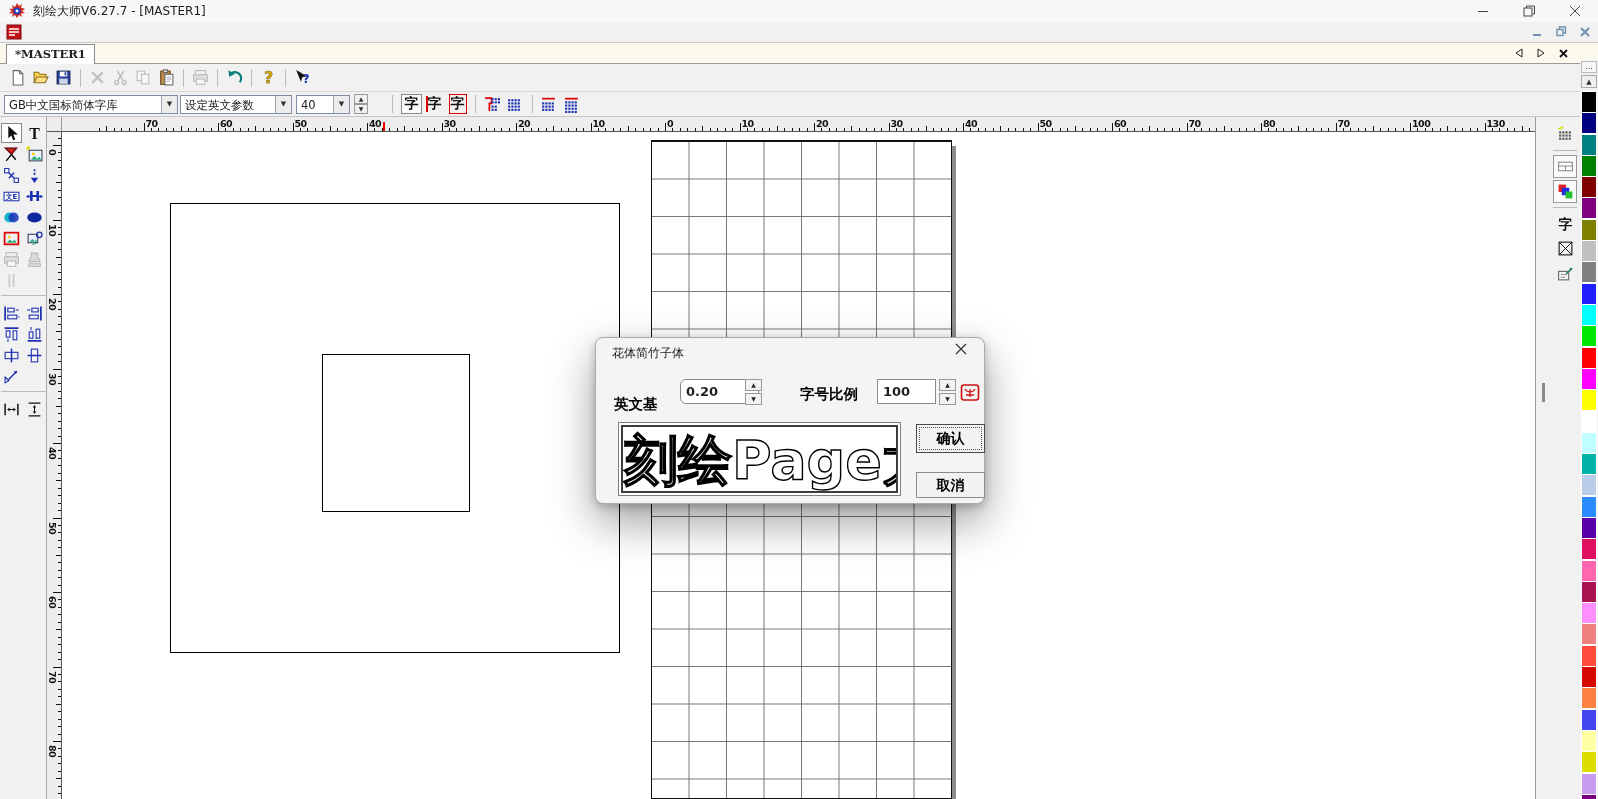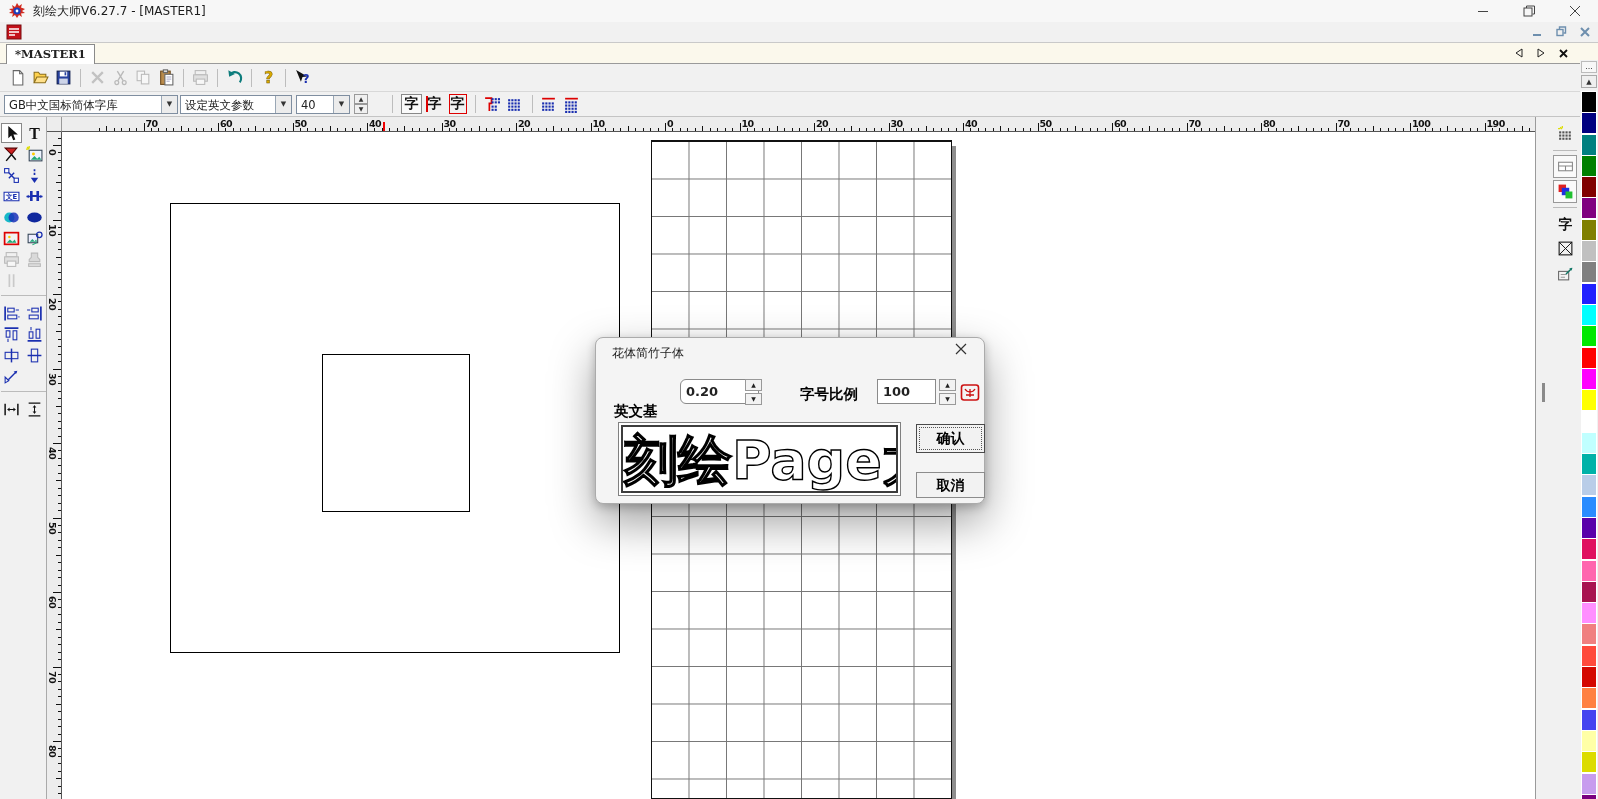--- a/index.html
+++ b/index.html
@@ -743,21 +743,21 @@
       <div class="rlabel-h" style="left: 679.5px;">10</div>
       <div class="rlabel-h" style="left: 754px;">20</div>
       <div class="rlabel-h" style="left: 828.5px;">30</div>
       <div class="rlabel-h" style="left: 903px;">40</div>
       <div class="rlabel-h" style="left: 977.5px;">50</div>
       <div class="rlabel-h" style="left: 1052px;">60</div>
       <div class="rlabel-h" style="left: 1126.5px;">70</div>
       <div class="rlabel-h" style="left: 1201px;">80</div>
       <div class="rlabel-h" style="left: 1275.5px;">70</div>
       <div class="rlabel-h" style="left: 1350px;">100</div>
-      <div class="rlabel-h" style="left: 1424.5px;">190</div>
+      <div class="rlabel-h" style="left: 1424.5px;">130</div>
     </div>
   <div class="abs" id="ruler-v">
       <div class="tick-v" style="top: 5.55px; width: 3px;"></div>
       <div class="tick-v" style="top: 13px; width: 8px;"></div>
       <div class="tick-v" style="top: 20.45px; width: 3px;"></div>
       <div class="tick-v" style="top: 27.9px; width: 3px;"></div>
       <div class="tick-v" style="top: 35.35px; width: 3px;"></div>
       <div class="tick-v" style="top: 42.8px; width: 3px;"></div>
       <div class="tick-v" style="top: 50.25px; width: 5px;"></div>
       <div class="tick-v" style="top: 57.7px; width: 3px;"></div>
@@ -959,21 +959,21 @@
       </div>
   </div>
 </div>
 
 <div class="abs" id="dialog">
   <div id="dialog-title">花体简竹子体</div>
   <div id="dialog-close"><svg width="12" height="12">
         <path d="M1 1l10 10M11 1L1 11" stroke="#333" stroke-width="1.2"></path>
       </svg></div>
 
-  <div class="dlg-label" style="left:18px;top:64px;font-family:Liberation Serif, serif;">英文基</div>
+  <div class="dlg-label" style="left:18px;top:57px;font-family:Liberation Serif, serif;">英文基</div>
   <div class="dlg-input" style="left:84px;top:41px;width:79px;border-radius:6px;">0.20</div>
   <div class="dlg-spin" style="left:149px;top:41px;">
     <div>▲</div>
     <div>▼</div>
   </div>
 
   <div class="dlg-label" style="left:204px;top:47px;">字号比例</div>
   <div class="dlg-input" style="left:281px;top:41px;width:59px;">100</div>
   <div class="dlg-spin" style="left:343px;top:41px;">
     <div>▲</div>

